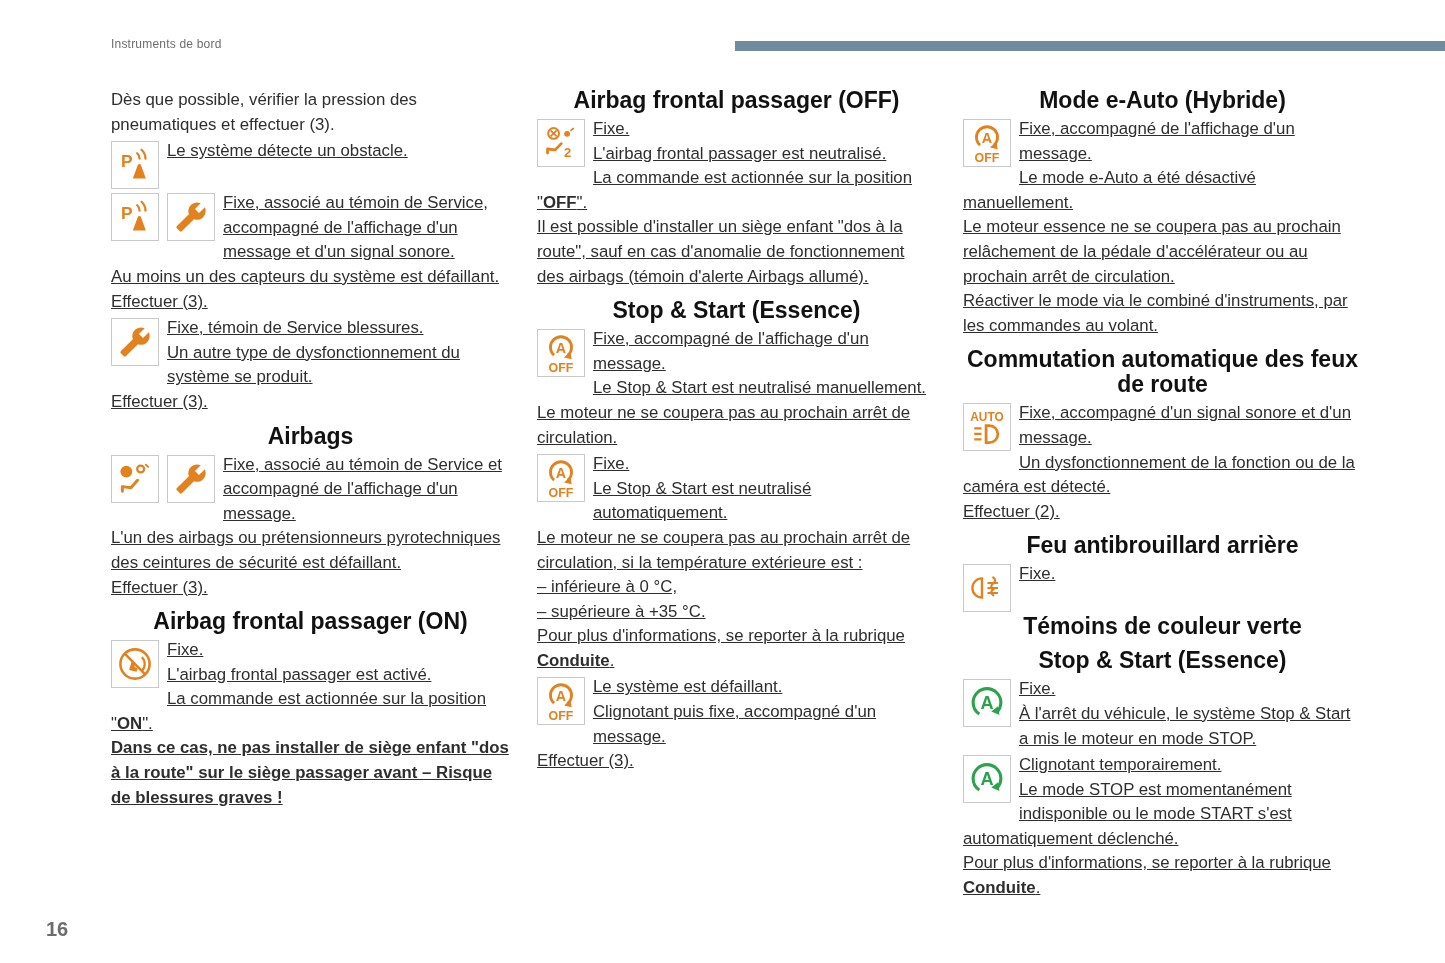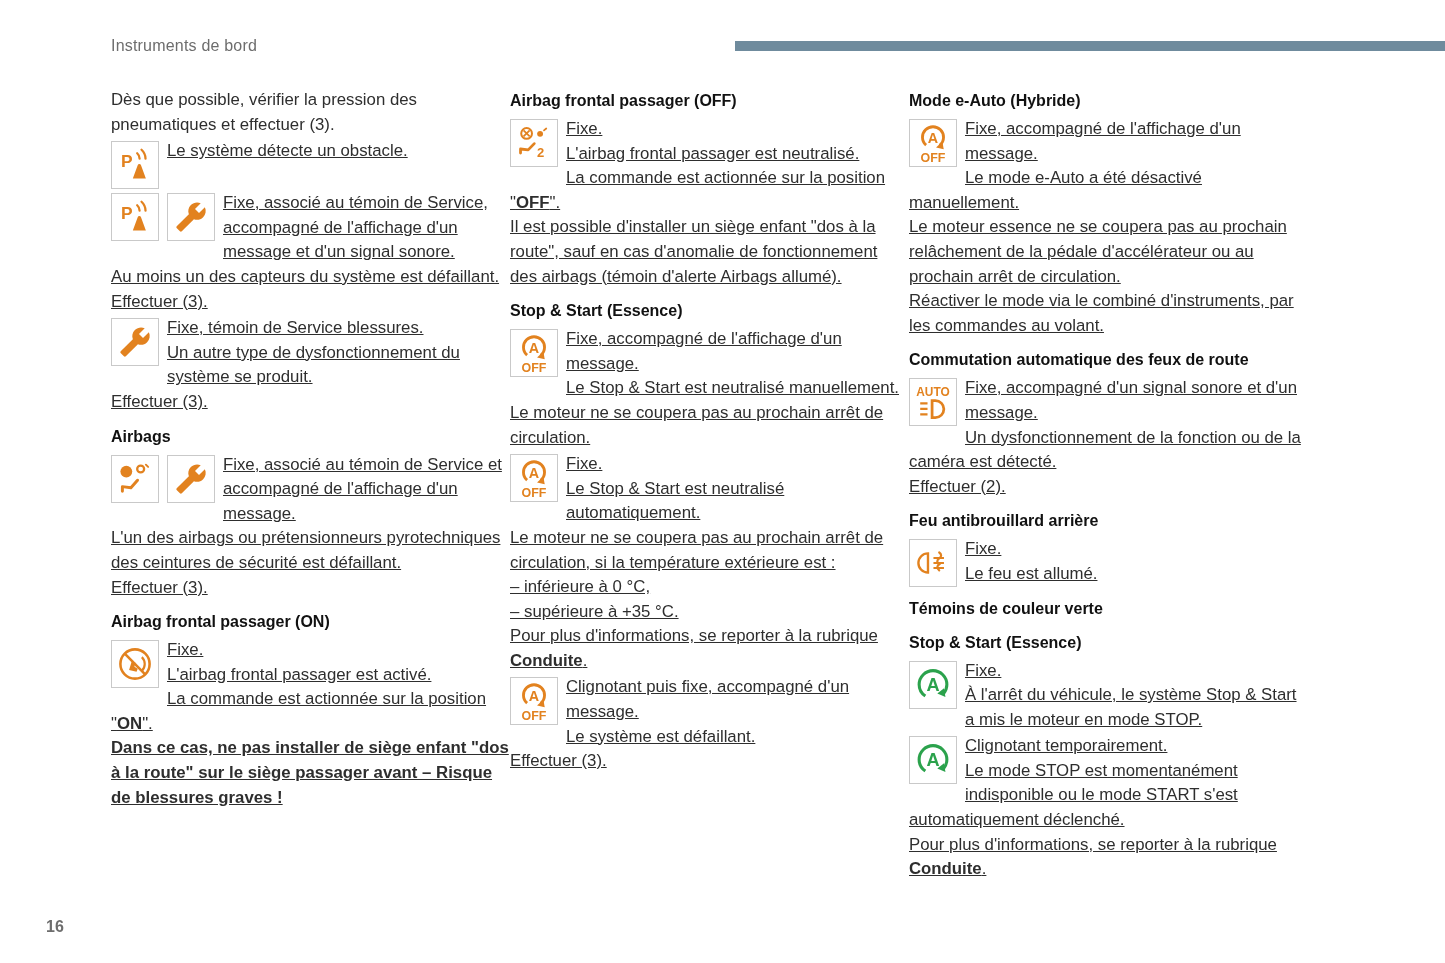--- a/index.html
+++ b/index.html
@@ -6,54 +6,54 @@
   html,body { width:1445px; height:963px; }
   body {
     background:#ffffff;
     font-family:"Liberation Sans", sans-serif;
     color:var(--text, #2e2e2e);
     position:relative;
     overflow:hidden;
   }
   .page-header {
     position:absolute; top:37px; left:111px;
-    font-size:16px; color:var(--muted,#6d6d6d); letter-spacing:.2px;text-align:right;
+    font-size:12px; color:var(--muted,#6d6d6d); letter-spacing:.2px;text-align:right;
   }
   .accent-bar {
     position:absolute; top:41px; left:735px; width:710px; height:10px;
     background:var(--bar,#6f8b9d);
   }
   .columns {
     position:absolute; top:88px; left:111px;
-    display:flex; 
+    display:flex; gap:27px;
   }
   .col { width:399px; font-size:16.8px; line-height:24.6px; }
   .col > :first-child { margin-top:0; }
   h2.sec {
-    font-size:16px; line-height:25px; font-weight:bold;
-    color:var(--heading,#111); margin:9px 0 4px; clear:both;
+    font-size:23px; line-height:25px; font-weight:bold;
+    color:var(--heading,#111); margin:9px 0 4px; clear:both;text-align:center;
   }
   .para { margin:0 0 2px; }
   .entry { clear:both; margin:0 0 2px;text-decoration:underline; }
   .line { display:block; }
   .warn { font-weight:bold; }
   b { font-weight:bold; }
   .iconbox {
     float:left; width:48px; height:48px;
     border:1px solid var(--border,#c9c9c9); background:#fff;
     margin:2px 8px 2px 0;
     display:flex; align-items:center; justify-content:center;
   }
   .fo { fill:var(--orange,#e2821f); }
   .so { stroke:var(--orange,#e2821f); fill:none; }
   .fg { fill:var(--green,#2ba24c); }
   .sg { stroke:var(--green,#2ba24c); fill:none; }
   .page-number {
     position:absolute; left:46px; top:918px;
-    font-size:16px; font-weight:bold; color:var(--muted,#6d6d6d);
+    font-size:20px; font-weight:bold; color:var(--muted,#6d6d6d);
   }
   .defs { position:absolute; width:0; height:0; overflow:hidden; }
 </style>
 </head>
 <body>
 
 <svg class="defs" aria-hidden="true">
   <symbol id="ic-parking" viewBox="0 0 46 46">
     <text x="7" y="25" font-size="20" font-weight="bold" class="fo" font-family="Liberation Sans, sans-serif">P</text>
     <path class="so" stroke-width="2.6" stroke-linecap="round" d="M25.5 9.5 a8.5 8.5 0 0 1 2.8 6.2"></path>
@@ -216,22 +216,22 @@
       <span class="line">–  inférieure à 0 °C,</span>
       <span class="line">–  supérieure à +35 °C.</span>
       <span class="line"><span>Pour plus d'informations, se reporter à la rubrique </span><b>Conduite</b><span>.</span></span>
     </div>
     <div class="entry">
       <span class="iconbox">
           <svg width="44" height="44">
             <use href="#ic-a-off"></use>
           </svg>
         </span>
+      <span class="line">Le système est défaillant.</span>
       <span class="line">Clignotant puis fixe, accompagné d'un message.</span>
-      <span class="line">Le système est défaillant.</span>
       <span class="line">Effectuer (3).</span>
     </div>
   </div>
 
   <div class="col">
     <h2 class="sec">Mode e-Auto (Hybride)</h2>
     <div class="entry">
       <span class="iconbox">
           <svg width="44" height="44">
             <use href="#ic-a-off"></use>
@@ -256,21 +256,20 @@
     </div>
 
     <h2 class="sec">Feu antibrouillard arrière</h2>
     <div class="entry">
       <span class="iconbox">
           <svg width="42" height="42">
             <use href="#ic-fog"></use>
           </svg>
         </span>
       <span class="line">Fixe.</span>
-      <span class="line">Le feu est allumé.</span>
     </div>
 
     <h2 class="sec">Témoins de couleur verte</h2>
 
     <h2 class="sec">Stop &amp; Start (Essence)</h2>
     <div class="entry">
       <span class="iconbox">
           <svg width="44" height="44">
             <use href="#ic-a-green"></use>
           </svg>

